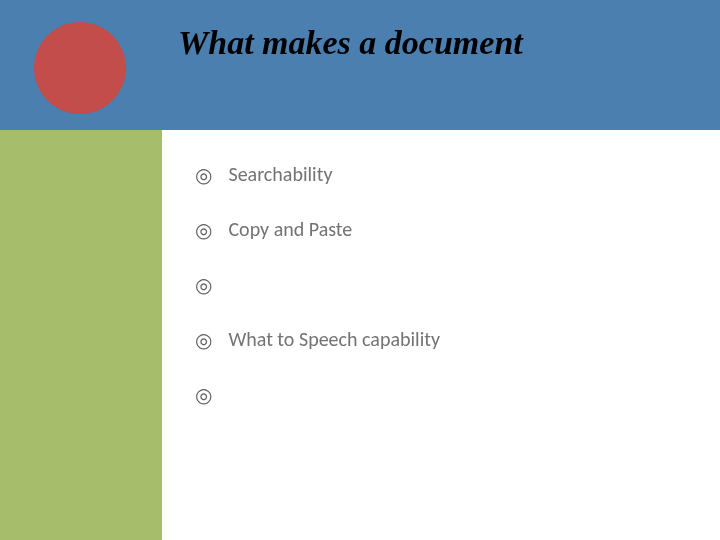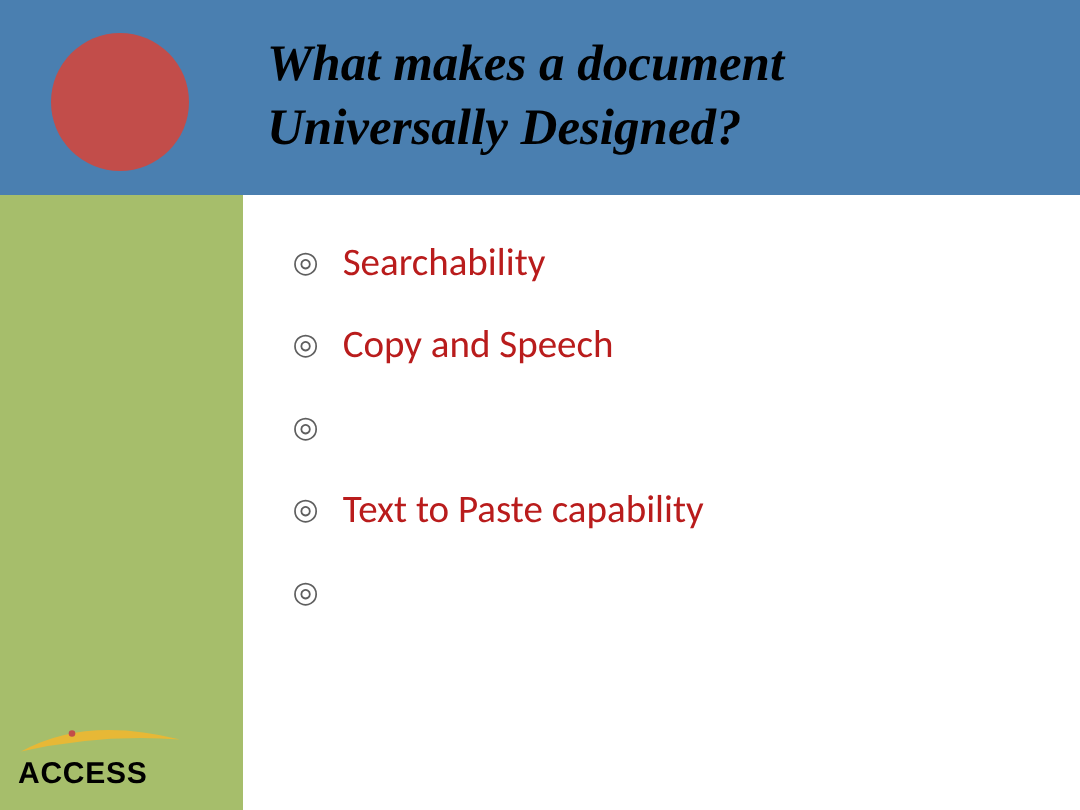--- a/index.html
+++ b/index.html
@@ -59,23 +59,23 @@
   }
   .bullet-icon {
     flex: 0 0 auto;
     font-size: 20px;
     line-height: 28px;
     color: #5f5f5f;
     margin-right: 16px;
     margin-top: 1px;
   }
   .bullet-text {
-    font-size: 26px;
+    font-size: 20px;
     line-height: 28px;
-    color: #b91c1c;
+    color: #737373;
     font-family: Calibri, "Segoe UI", Arial, sans-serif;
   }
   .logo {
     position: absolute;
     left: 12px;
     bottom: 12px;
     width: 140px;
     text-align: left;
   }
   .logo svg { display: block; }
@@ -92,47 +92,39 @@
 <body>
 
 <div class="slide">
 
   <div class="header-band"></div>
 
   <div class="red-circle"></div>
 
   <div class="title">
     <span>What makes a document</span><br>
-    <span>Universally Designed?</span>
   </div>
 
   <div class="left-panel"></div>
 
   <div class="content">
     <div class="bullet-row">
       <span class="bullet-icon">◎</span>
       <span class="bullet-text">Searchability</span>
     </div>
     <div class="bullet-row">
       <span class="bullet-icon">◎</span>
-      <span class="bullet-text">Copy and Speech</span>
+      <span class="bullet-text">Copy and Paste</span>
     </div>
     <div class="bullet-row">
       <span class="bullet-icon">◎</span>
     </div>
     <div class="bullet-row">
       <span class="bullet-icon">◎</span>
-      <span class="bullet-text">Text to Paste capability</span>
+      <span class="bullet-text">What to Speech capability</span>
     </div>
     <div class="bullet-row">
       <span class="bullet-icon">◎</span>
     </div>
   </div>
 
-  <div class="logo">
-    <svg width="120" height="24" viewBox="0 0 120 24">
-      <path d="M2 18 Q 45 -6 108 10 Q 55 6 2 18 Z" fill="#e7b836"></path>
-      <circle cx="36" cy="6" r="2.2" fill="#c24d4a"></circle>
-    </svg>
-    <div class="logo-text">ACCESS</div>
-  </div>
 
 </div>
 
 </body></html>

